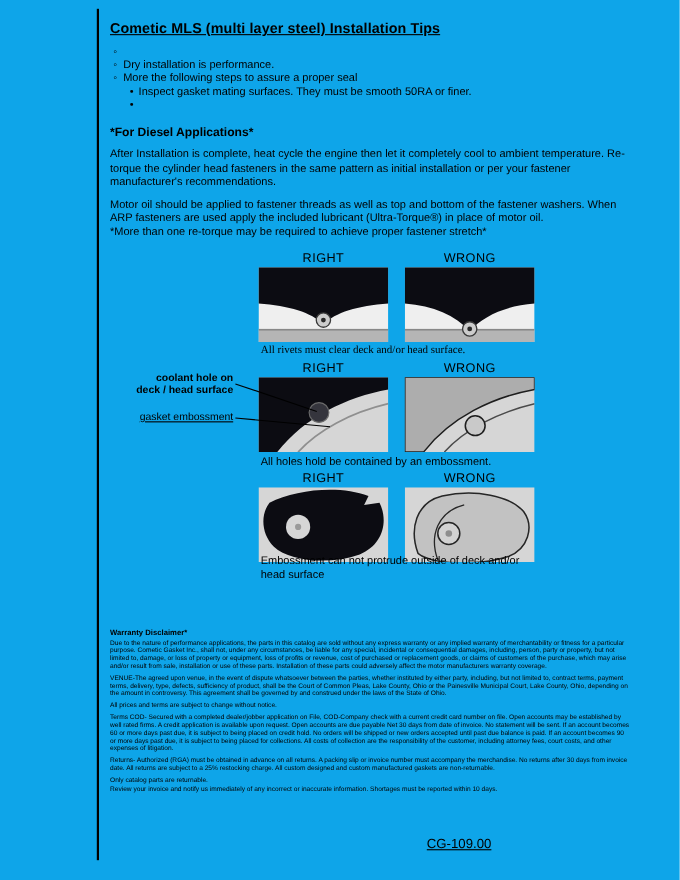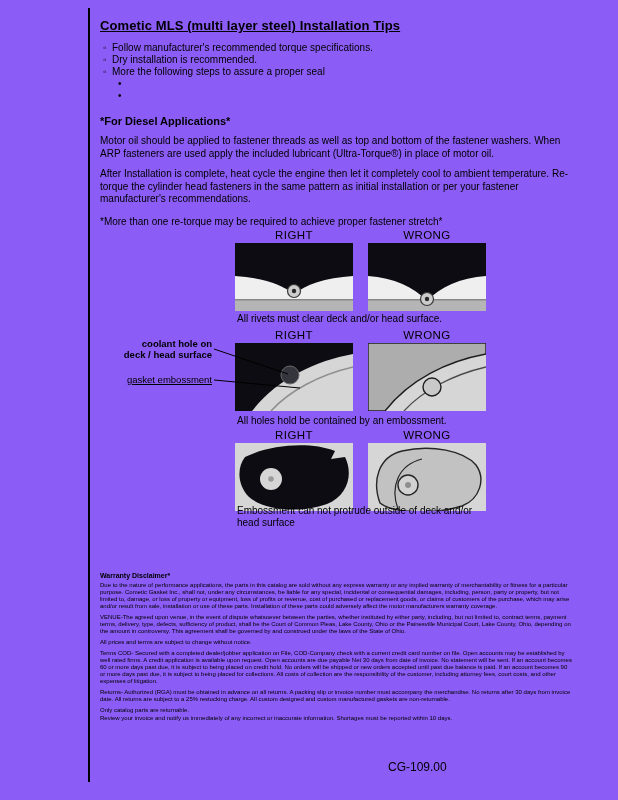--- a/index.html
+++ b/index.html
@@ -2,89 +2,89 @@
 <html><head>
 <meta charset="utf-8">
 <style>
   * { margin:0; padding:0; box-sizing:border-box; }
   html,body { background:#ffffff; }
   body {
     width:618px; height:800px;
     font-family:"Liberation Sans", sans-serif;
     color:#000;
   }
-  .page { position:relative; width:618px; height:800px; background:#8b5cf6; overflow:hidden; }
+  .page { position:relative; width:618px; height:800px; background:#0ea5e9; overflow:hidden; }
   .left-rule { position:absolute; left:88px; top:8px; width:2px; height:774px; background:#000; }
 
   .top-text { position:absolute; left:100px; top:18px; width:476px; }
   .title { font-size:13px; font-weight:bold; text-decoration:underline; margin-bottom:9px; letter-spacing:0.1px; }
 
   .bullet { display:flex; font-size:10px; line-height:12px; }
   .bullet .mk { width:9px; flex:0 0 9px; text-align:left; }
   .bullet.l1 { padding-left:3px; }
   .bullet.l2 { padding-left:18px; }
   .bullet.l2 .mk { width:8px; flex:0 0 8px; }
 
   .diesel-heading { font-size:11px; font-weight:bold; margin-top:13px; }
   .para { font-size:10px; line-height:12.5px; margin-top:8px; width:472px; }
-  .note { font-size:10px; line-height:12.5px; margin-top:10px; }
+  .note { font-size:10px; line-height:12.5px; margin-top:0; }
 
   .diagrams { position:absolute; left:0; top:228px; width:517px; height:320px; }
   .dg-label { position:absolute; width:118px; text-align:center; font-size:11.5px; letter-spacing:0.4px; }
   .col-r { left:235px; } .col-w { left:368px; }
   .lr1 { top:1px; } .lr2 { top:101px; } .lr3 { top:201px; }
   .fig { position:absolute; width:118px; height:68px; }
   .fr1 { top:15px; } .fr2 { top:115px; } .fr3 { top:215px; }
   .fig svg { display:block; }
   .dg-caption { position:absolute; left:237px; font-size:10px; line-height:12px; }
-  .cap1 { top:85px; } .cap2 { top:187px; } .cap3 { top:277px; width:240px; }
+  .cap1 { top:85px;font-family:Liberation Serif, serif; } .cap2 { top:187px; } .cap3 { top:277px; width:240px; }
 
   .callout { position:absolute; font-size:9.5px; line-height:10.5px; text-align:right; }
   .co-hole { left:104px; top:111px; width:108px;font-weight:bold; }
   .co-emb  { left:100px; top:147px; width:112px;text-decoration:underline; }
   .arrows { position:absolute; left:0; top:0; width:618px; height:320px; pointer-events:none; }
 
   .fineprint { position:absolute; left:100px; top:572px; width:474px; }
   .fineprint h2 { font-size:7px; font-weight:bold; margin-bottom:3px; }
   .fineprint p { font-size:6px; line-height:7px; margin-bottom:4px; }
   .fineprint p.tight { margin-bottom:1px; }
 
-  .footer-code { position:absolute; left:388px; top:760px; font-size:12px; }
+  .footer-code { position:absolute; left:388px; top:760px; font-size:12px;text-decoration:underline; }
 </style>
 </head>
 <body>
 
 <div class="page">
   <div class="left-rule"></div>
 
   <div class="top-text">
     <h1 class="title">Cometic MLS (multi layer steel) Installation Tips</h1>
 
     <div class="bullet l1">
       <span class="mk">◦</span>
-      <span>Follow manufacturer's recommended torque specifications.</span>
     </div>
     <div class="bullet l1">
       <span class="mk">◦</span>
-      <span>Dry installation is recommended.</span>
+      <span>Dry installation is performance.</span>
     </div>
     <div class="bullet l1">
       <span class="mk">◦</span>
       <span>More the following steps to assure a proper seal</span>
     </div>
     <div class="bullet l2">
       <span class="mk">•</span>
+      <span>Inspect gasket mating surfaces.  They must be smooth 50RA or finer.</span>
     </div>
     <div class="bullet l2">
       <span class="mk">•</span>
     </div>
 
     <h2 class="diesel-heading">*For Diesel Applications*</h2>
+    <p class="para">After Installation is complete, heat cycle the engine then let it completely cool to ambient temperature. Re-torque the cylinder head fasteners in the same pattern as initial installation or per your fastener manufacturer's recommendations.</p>
     <p class="para">Motor oil should be applied to fastener threads as well as top and bottom of the fastener washers. When ARP fasteners are used apply the included lubricant (Ultra-Torque®) in place of motor oil.</p>
-    <p class="para">After Installation is complete, heat cycle the engine then let it completely cool to ambient temperature. Re-torque the cylinder head fasteners in the same pattern as initial installation or per your fastener manufacturer's recommendations.</p>
     <p class="note">*More than one re-torque may be required to achieve proper fastener stretch*</p>
   </div>
 
   <div class="diagrams">
 
     <div class="dg-label col-r lr1">RIGHT</div>
     <div class="dg-label col-w lr1">WRONG</div>
 
     <div class="fig col-r fr1">
       <svg width="118" height="68" viewBox="0 0 118 68">

